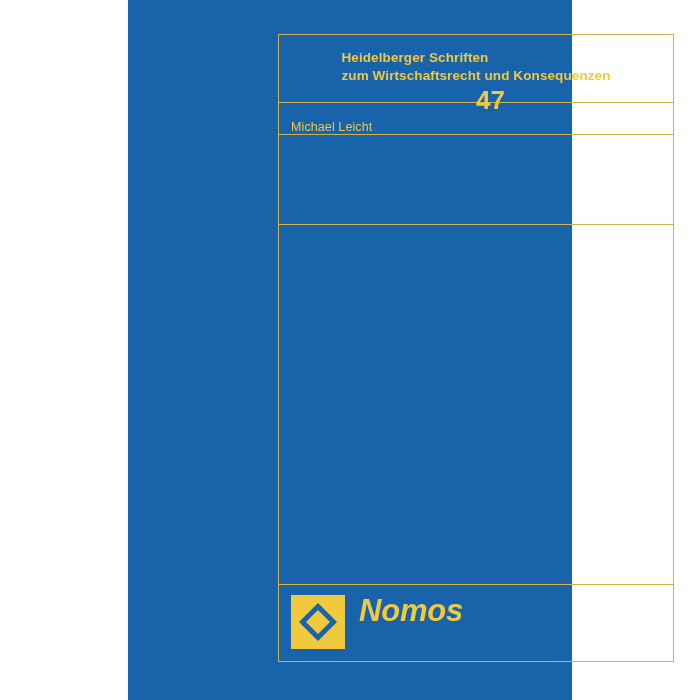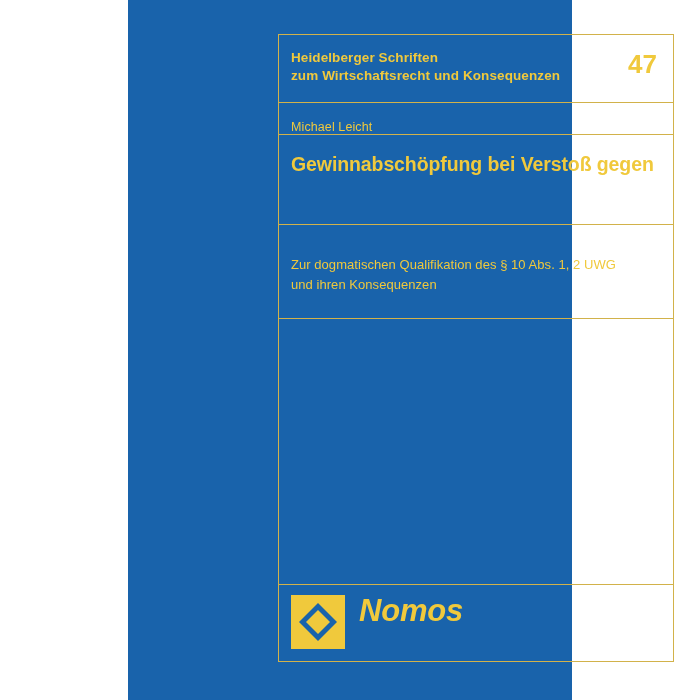--- a/index.html
+++ b/index.html
@@ -38,24 +38,25 @@
     display: flex;
     flex-direction: column;
   }
   .cell {
     border-bottom: 1px solid #d2b24a;
     box-sizing: border-box;
     padding: 10px 12px 12px 12px;
   }
   .series-cell {
     display: flex;
-    align-items: flex-start;
+    align-items: center;
     justify-content: space-between;
     height: 68px;
     padding-top: 14px;
+    flex-direction: column;
   }
   .series-text {
     color: #f0c93c;
     font-size: 13.5px;
     font-weight: bold;
     line-height: 1.35;
     letter-spacing: 0.1px;
   }
   .series-number {
     color: #f0c93c;
@@ -142,30 +143,23 @@
         </div>
         <div class="series-number">47</div>
       </div>
 
       <div class="cell author-cell">
         <div class="author-text">Michael Leicht</div>
       </div>
 
       <div class="cell title-cell">
         <div class="title-text">
-          <div>Gewinnabschöpfung bei Verstoß gegen</div>
         </div>
       </div>
 
-      <div class="cell subtitle-cell">
-        <div class="subtitle-text">
-          <div>Zur dogmatischen Qualifikation des § 10 Abs. 1, 2 UWG</div>
-          <div>und ihren Konsequenzen</div>
-        </div>
-      </div>
 
       <div class="cell blank-cell"></div>
 
       <div class="cell logo-cell">
         <span class="logo-mark">
           <svg width="54" height="54" viewBox="0 0 54 54" xmlns="http://www.w3.org/2000/svg">
             <rect x="0" y="0" width="54" height="54" fill="#f0c93c"></rect>
             <polygon points="27,8 46,27 27,46 8,27" fill="#1963ab"></polygon>
             <polygon points="27,15 39,27 27,39 15,27" fill="#f0c93c"></polygon>
           </svg>

